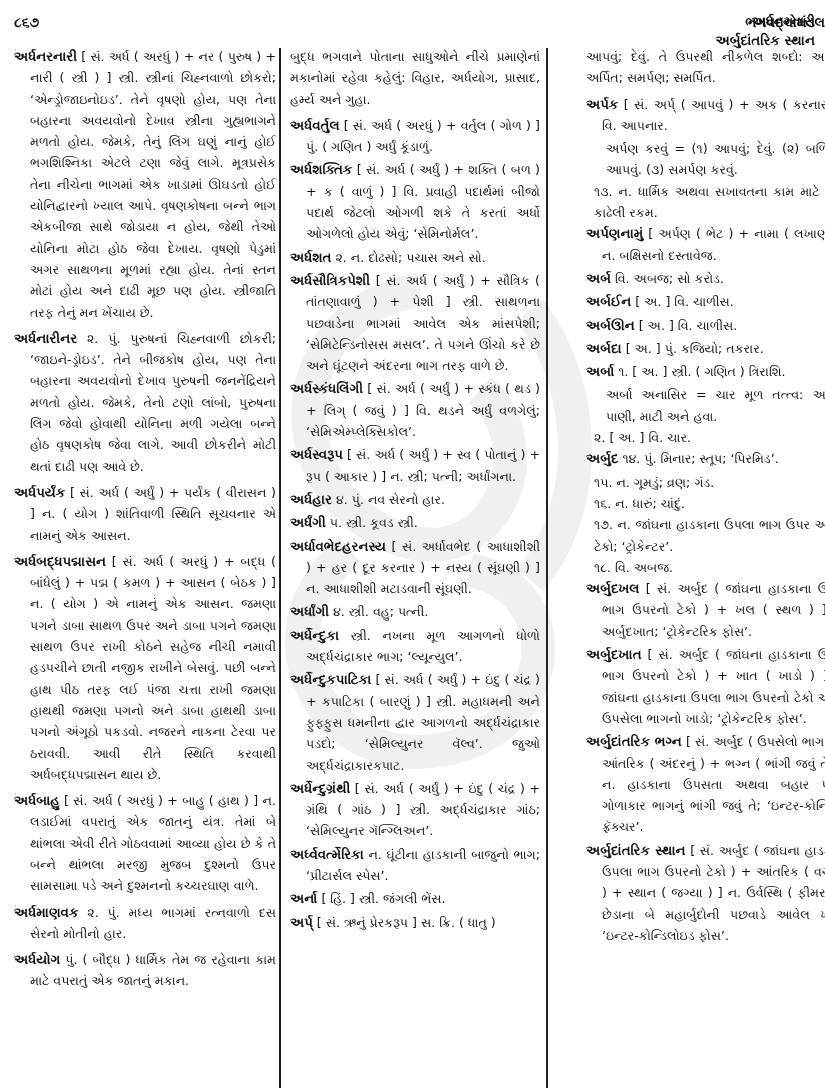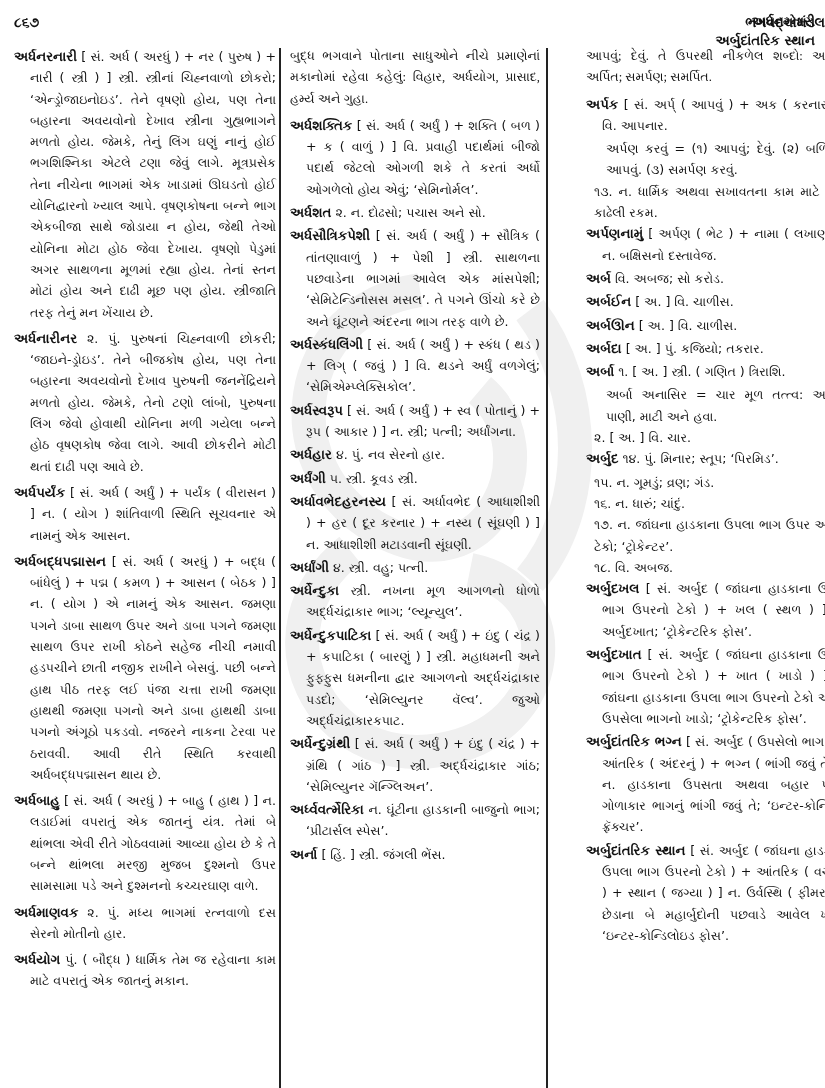--- a/index.html
+++ b/index.html
@@ -23,21 +23,21 @@
   .col-2 { left: 290px; width: 250px; }
   .col-3 { left: 586px; width: 262px; }
   .rule { position: absolute; top: 48px; height: 1040px; width: 2px; background: #222; z-index: 2; }
   .rule-1 { left: 279px; }
   .rule-2 { left: 546px; }
   .entry { margin: 0 0 5px 0; padding-left: 16px; text-indent: -16px; }
   .entry.tight { margin-bottom: 2px; }
   .hw { font-weight: bold; font-size: 13.4px; }
   .sub { padding-left: 20px; text-indent: 0; margin: 0; }
   .sub2 { padding-left: 8px; text-indent: 0; margin: 0; }
-  .cont { padding-left: 0; text-indent: 0; margin: 0 0 5px 0; font-family: Liberation Serif, serif; }
+  .cont { padding-left: 0; text-indent: 0; margin: 0 0 5px 0; }
 </style>
 </head>
 <body>
 
 <svg class="watermark" viewBox="0 0 380 560" xmlns="http://www.w3.org/2000/svg">
   <g fill="none" stroke="#f0f0f0" stroke-width="34">
     <path d="M190 40 C 60 60, 40 220, 150 280 C 260 340, 320 200, 250 140"></path>
     <path d="M120 300 C 20 380, 90 520, 210 500 C 330 480, 340 340, 240 320"></path>
     <path d="M300 60 C 360 140, 360 260, 300 330"></path>
   </g>
@@ -62,34 +62,36 @@
     <p class="entry"><span class="hw">અર્ધનારીનર</span><span> ૨. પું. પુરુષનાં ચિહ્નવાળી છોકરી; ‘જાઇને-ડ્રોઇડ’. તેને બીજકોષ હોય, પણ તેના બહારના અવયવોનો દેખાવ પુરુષની જનનેંદ્રિયને મળતો હોય. જેમકે, તેનો ટણો લાંબો, પુરુષના લિંગ જેવો હોવાથી યોનિના મળી ગયેલા બન્ને હોઠ વૃષણકોષ જેવા લાગે. આવી છોકરીને મોટી થતાં દાઢી પણ આવે છે.</span></p>
     <p class="entry"><span class="hw">અર્ધપર્યંક</span><span> [ સં. અર્ધ ( અર્ધું ) + પર્યંક ( વીરાસન ) ] ન. ( યોગ ) શાંતિવાળી સ્થિતિ સૂચવનાર એ નામનું એક આસન.</span></p>
     <p class="entry"><span class="hw">અર્ધબદ્ધપદ્માસન</span><span> [ સં. અર્ધ ( અરધું ) + બદ્ધ ( બાંધેલું ) + પદ્મ ( કમળ ) + આસન ( બેઠક ) ] ન. ( યોગ ) એ નામનું એક આસન. જમણા પગને ડાબા સાથળ ઉપર અને ડાબા પગને જમણા સાથળ ઉપર રાખી કોઠને સહેજ નીચી નમાવી હડપચીને છાતી નજીક રાખીને બેસવું. પછી બન્ને હાથ પીઠ તરફ લઈ પંજા ચત્તા રાખી જમણા હાથથી જમણા પગનો અને ડાબા હાથથી ડાબા પગનો અંગૂઠો પકડવો. નજરને નાકના ટેરવા પર ઠરાવવી. આવી રીતે સ્થિતિ કરવાથી અર્ધબદ્ધપદ્માસન થાય છે.</span></p>
     <p class="entry"><span class="hw">અર્ધબાહુ</span><span> [ સં. અર્ધ ( અરધું ) + બાહુ ( હાથ ) ] ન. લડાઈમાં વપરાતું એક જાતનું યંત્ર. તેમાં બે થાંભલા એવી રીતે ગોઠવવામાં આવ્યા હોય છે કે તે બન્ને થાંભલા મરજી મુજબ દુશ્મનો ઉપર સામસામા પડે અને દુશ્મનનો કચ્ચરઘાણ વાળે.</span></p>
     <p class="entry"><span class="hw">અર્ધમાણવક</span><span> ૨. પું. મધ્ય ભાગમાં રત્નવાળો દસ સેરનો મોતીનો હાર.</span></p>
     <p class="entry"><span class="hw">અર્ધયોગ</span><span> પું. ( બૌદ્ધ ) ધાર્મિક તેમ જ રહેવાના કામ માટે વપરાતું એક જાતનું મકાન.</span></p>
   </section>
 
   <section class="col col-2">
     <p class="cont"><span>બુદ્ધ ભગવાને પોતાના સાધુઓને નીચે પ્રમાણેનાં મકાનોમાં રહેવા કહેલું: વિહાર, અર્ધયોગ, પ્રાસાદ, હર્મ્ય અને ગુહા.</span></p>
+    <p class="entry tight"><span class="hw">અર્ધવર્તુલ</span><span> [ સં. અર્ધ ( અરધું ) + વર્તુલ ( ગોળ ) ] પું. ( ગણિત ) અર્ધું કૂંડાળું.</span></p>
     <p class="entry tight"><span class="hw">અર્ધશક્તિક</span><span> [ સં. અર્ધ ( અર્ધું ) + શક્તિ ( બળ ) + ક ( વાળું ) ] વિ. પ્રવાહી પદાર્થમાં બીજો પદાર્થ જેટલો ઓગળી શકે તે કરતાં અર્ધો ઓગળેલો હોય એવું; ‘સેમિનોર્મલ’.</span></p>
     <p class="entry tight"><span class="hw">અર્ધશત</span><span> ૨. ન. દોઢસો; પચાસ અને સો.</span></p>
     <p class="entry tight"><span class="hw">અર્ધસૌત્રિકપેશી</span><span> [ સં. અર્ધ ( અર્ધું ) + સૌત્રિક ( તાંતણાવાળું ) + પેશી ] સ્ત્રી. સાથળના પછવાડેના ભાગમાં આવેલ એક માંસપેશી; ‘સેમિટેન્ડિનોસસ મસલ’. તે પગને ઊંચો કરે છે અને ઘૂંટણને અંદરના ભાગ તરફ વાળે છે.</span></p>
     <p class="entry tight"><span class="hw">અર્ધસ્કંધલિંગી</span><span> [ સં. અર્ધ ( અર્ધું ) + સ્કંધ ( થડ ) + લિગ્ ( જવું ) ] વિ. થડને અર્ધું વળગેલું; ‘સેમિએમ્પ્લેક્સિકોલ’.</span></p>
     <p class="entry tight"><span class="hw">અર્ધસ્વરૂપ</span><span> [ સં. અર્ધ ( અર્ધું ) + સ્વ ( પોતાનું ) + રૂપ ( આકાર ) ] ન. સ્ત્રી; પત્ની; અર્ધાંગના.</span></p>
     <p class="entry tight"><span class="hw">અર્ધહાર</span><span> ૪. પું. નવ સેરનો હાર.</span></p>
     <p class="entry tight"><span class="hw">અર્ધંગી</span><span> ૫. સ્ત્રી. કૂવડ સ્ત્રી.</span></p>
     <p class="entry tight"><span class="hw">અર્ધાવભેદહરનસ્ય</span><span> [ સં. અર્ધાવભેદ ( આધાશીશી ) + હર ( દૂર કરનાર ) + નસ્ય ( સૂંઘણી ) ] ન. આધાશીશી મટાડવાની સૂંઘણી.</span></p>
     <p class="entry tight"><span class="hw">અર્ધાંગી</span><span> ૪. સ્ત્રી. વહુ; પત્ની.</span></p>
     <p class="entry tight"><span class="hw">અર્ધેન્દુકા</span><span> સ્ત્રી. નખના મૂળ આગળનો ધોળો અર્દ્ધચંદ્રાકાર ભાગ; ‘લ્યૂન્યુલ’.</span></p>
     <p class="entry tight"><span class="hw">અર્ધેન્દુકપાટિકા</span><span> [ સં. અર્ધ ( અર્ધું ) + ઇંદુ ( ચંદ્ર ) + કપાટિકા ( બારણું ) ] સ્ત્રી. મહાધમની અને ફુફ્ફુસ ધમનીના દ્વાર આગળનો અર્દ્ધચંદ્રાકાર પડદો; ‘સેમિલ્યુનર વૅલ્વ’. જુઓ અર્દ્ધચંદ્રાકારકપાટ.</span></p>
     <p class="entry tight"><span class="hw">અર્ધેન્દુગ્રંથી</span><span> [ સં. અર્ધ ( અર્ધું ) + ઇંદુ ( ચંદ્ર ) + ગ્રંથિ ( ગાંઠ ) ] સ્ત્રી. અર્દ્ધચંદ્રાકાર ગાંઠ; ‘સેમિલ્યુનર ગૅન્ગ્લિઅન’.</span></p>
     <p class="entry tight"><span class="hw">અર્ધ્વવર્ત્મેરિકા</span><span> ન. ઘૂંટીના હાડકાની બાજુનો ભાગ; ‘પ્રીટાર્સલ સ્પેસ’.</span></p>
     <p class="entry tight"><span class="hw">અર્ના</span><span> [ હિં. ] સ્ત્રી. જંગલી ભેંસ.</span></p>
+    <p class="entry tight"><span class="hw">અર્પ્</span><span> [ સં. ઋનું પ્રેરકરૂપ ] સ. ક્રિ. ( ધાતુ )</span></p>
   </section>
 
   <section class="col col-3">
     <p class="cont"><span>આપવું; દેવું. તે ઉપરથી નીકળેલ શબ્દો: અર્પણ; અર્પિત; સમર્પણ; સમર્પિત.</span></p>
     <p class="entry tight"><span class="hw">અર્પક</span><span> [ સં. અર્પ્ ( આપવું ) + અક ( કરનાર ) ] વિ. આપનાર.</span></p>
     <p class="sub">અર્પણ કરવું = (૧) આપવું; દેવું. (૨) બળિદાન આપવું. (૩) સમર્પણ કરવું.</p>
     <p class="sub2">૧૩. ન. ધાર્મિક અથવા સખાવતના કામ માટે જુદી કાઢેલી રકમ.</p>
     <p class="entry tight"><span class="hw">અર્પણનામું</span><span> [ અર્પણ ( ભેટ ) + નામા ( લખાણ ) ] ન. બક્ષિસનો દસ્તાવેજ.</span></p>
     <p class="entry tight"><span class="hw">અર્બ</span><span> વિ. અબજ; સો કરોડ.</span></p>
     <p class="entry tight"><span class="hw">અર્બઈન</span><span> [ અ. ] વિ. ચાળીસ.</span></p>

